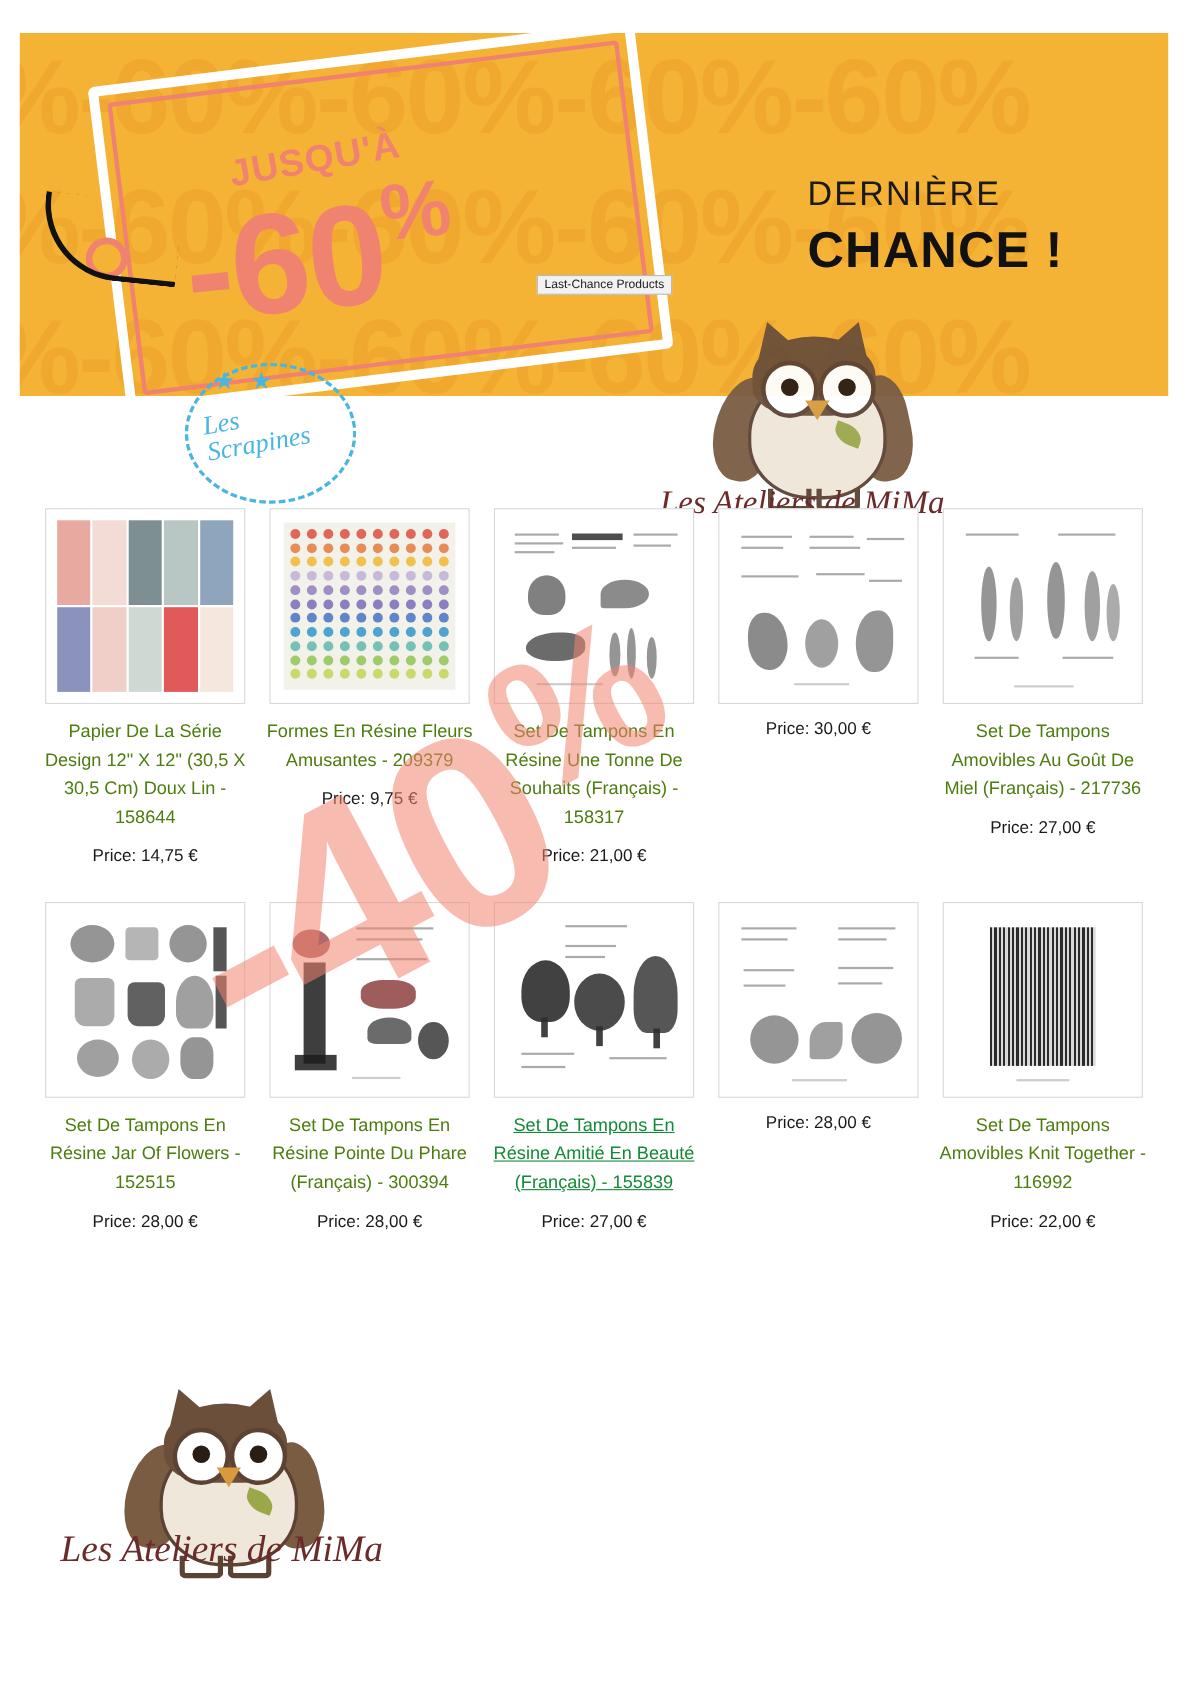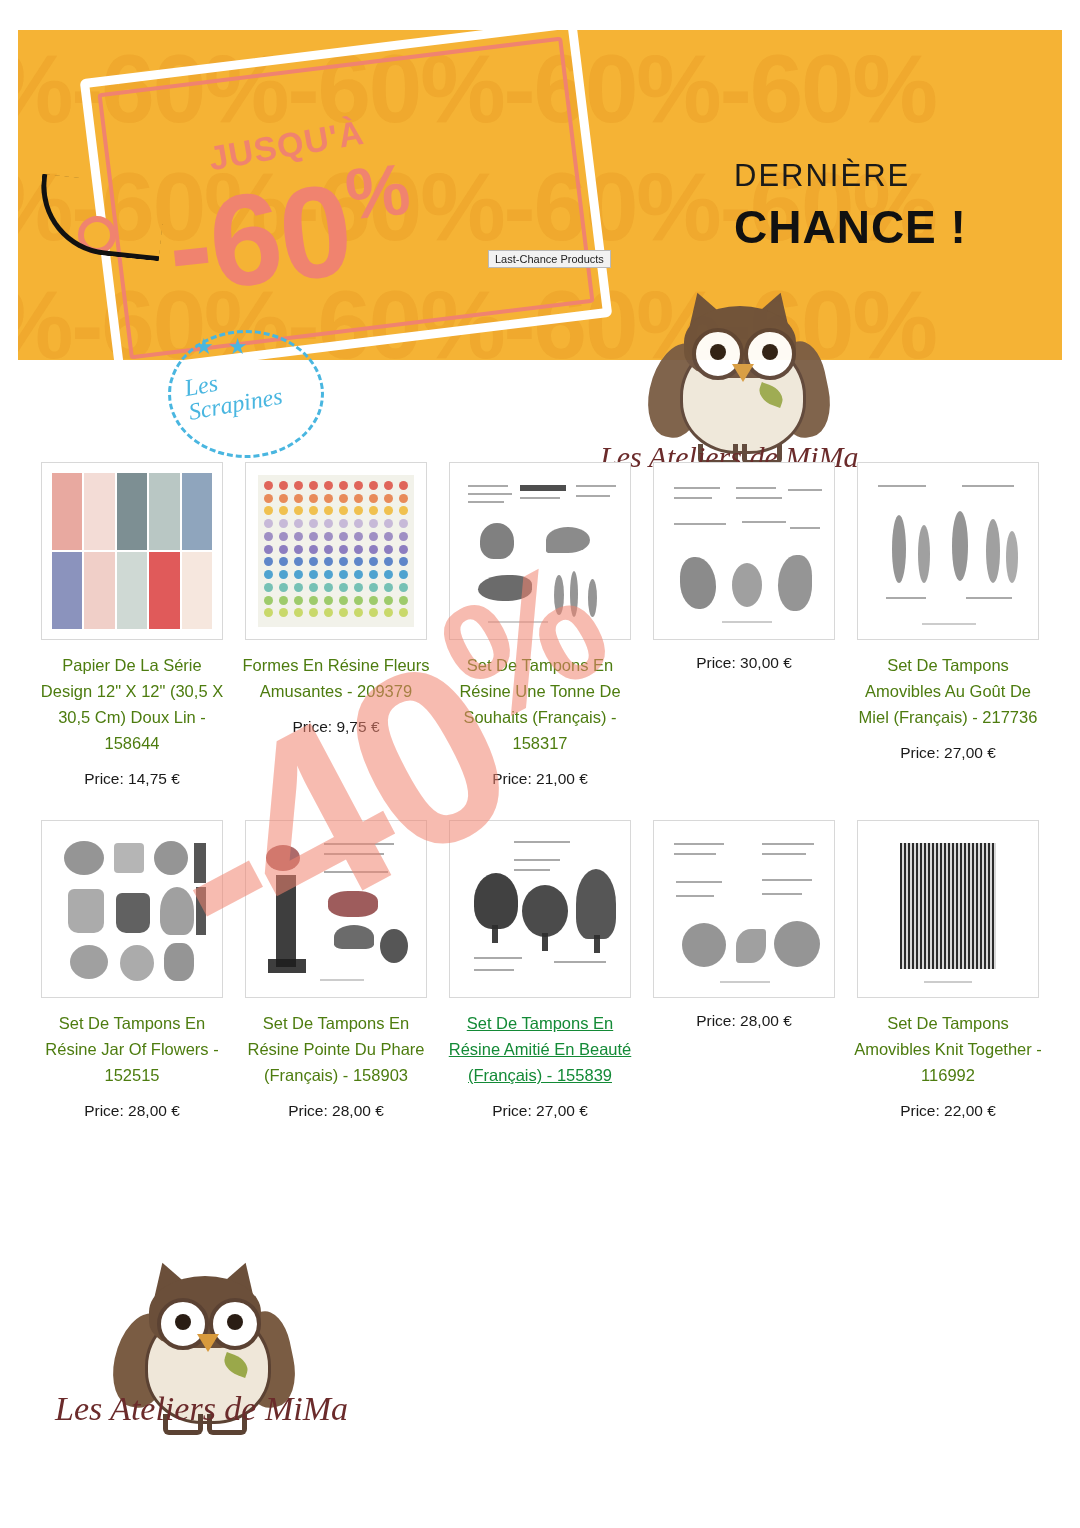--- a/index.html
+++ b/index.html
@@ -680,21 +680,21 @@
           <div class="line-txt" style="left:70px;top:42px;width:64px"></div>
           <div class="scribble" style="left:12px;top:16px;width:34px;height:26px;border-radius:50%;background:#8a2b2b;opacity:.7"></div>
           <div class="scribble" style="left:22px;top:46px;width:20px;height:92px;background:#1c1c1c;opacity:.85"></div>
           <div class="scribble" style="left:14px;top:130px;width:38px;height:14px;background:#1c1c1c;opacity:.85"></div>
           <div class="scribble" style="left:74px;top:62px;width:50px;height:26px;border-radius:40%;background:#7d2525;opacity:.75"></div>
           <div class="scribble" style="left:80px;top:96px;width:40px;height:24px;border-radius:50% 50% 20% 20%;opacity:.7"></div>
           <div class="scribble" style="left:126px;top:100px;width:28px;height:34px;border-radius:50%;opacity:.8"></div>
           <div class="line-txt" style="left:66px;top:150px;width:44px;opacity:.3"></div>
         </div>
       </div>
-      <div class="p-title">Set De Tampons En Résine Pointe Du Phare (Français) - 158903</div>
+      <div class="p-title">Set De Tampons En Résine Pointe Du Phare (Français) - 300394</div>
       <div class="p-price">Price: 28,00 €</div>
     </div>
 
     <div class="cell">
       <div class="thumb">
         <div class="stamp-sheet">
           <div class="line-txt" style="left:56px;top:12px;width:56px"></div>
           <div class="line-txt" style="left:56px;top:30px;width:46px"></div>
           <div class="line-txt" style="left:56px;top:40px;width:36px"></div>
           <div class="scribble" style="left:16px;top:44px;width:44px;height:56px;border-radius:50% 50% 40% 40%;opacity:.9"></div>

